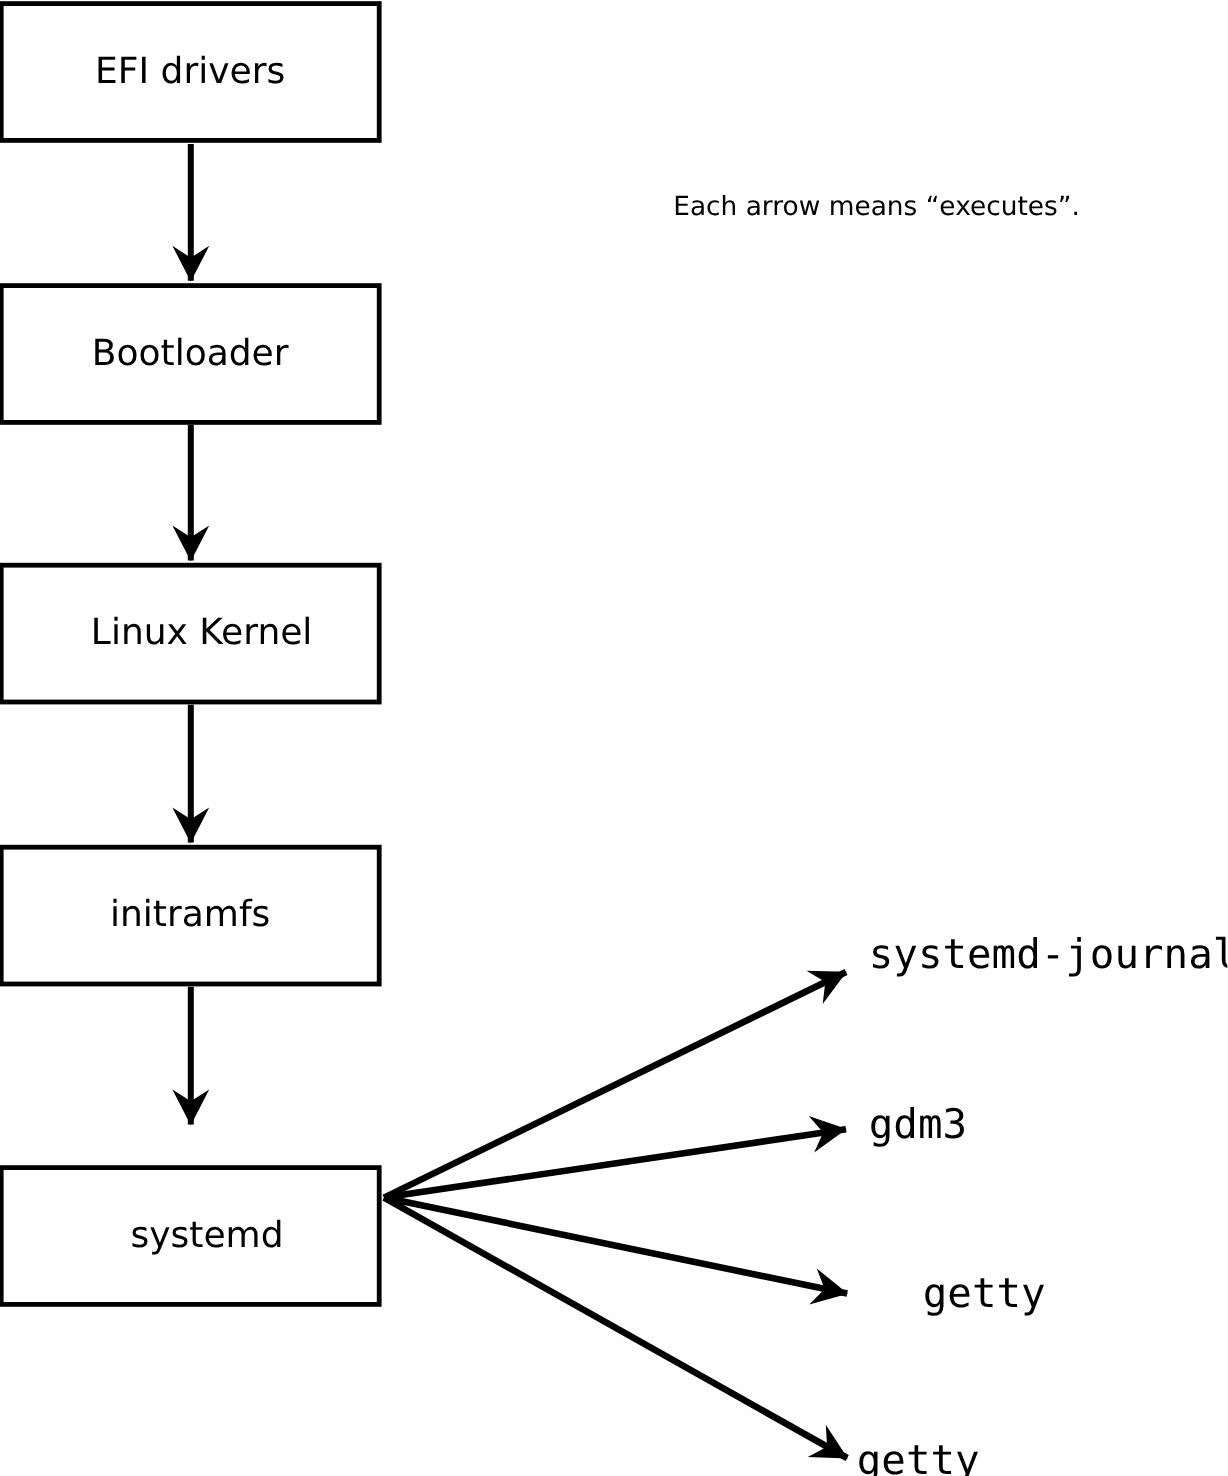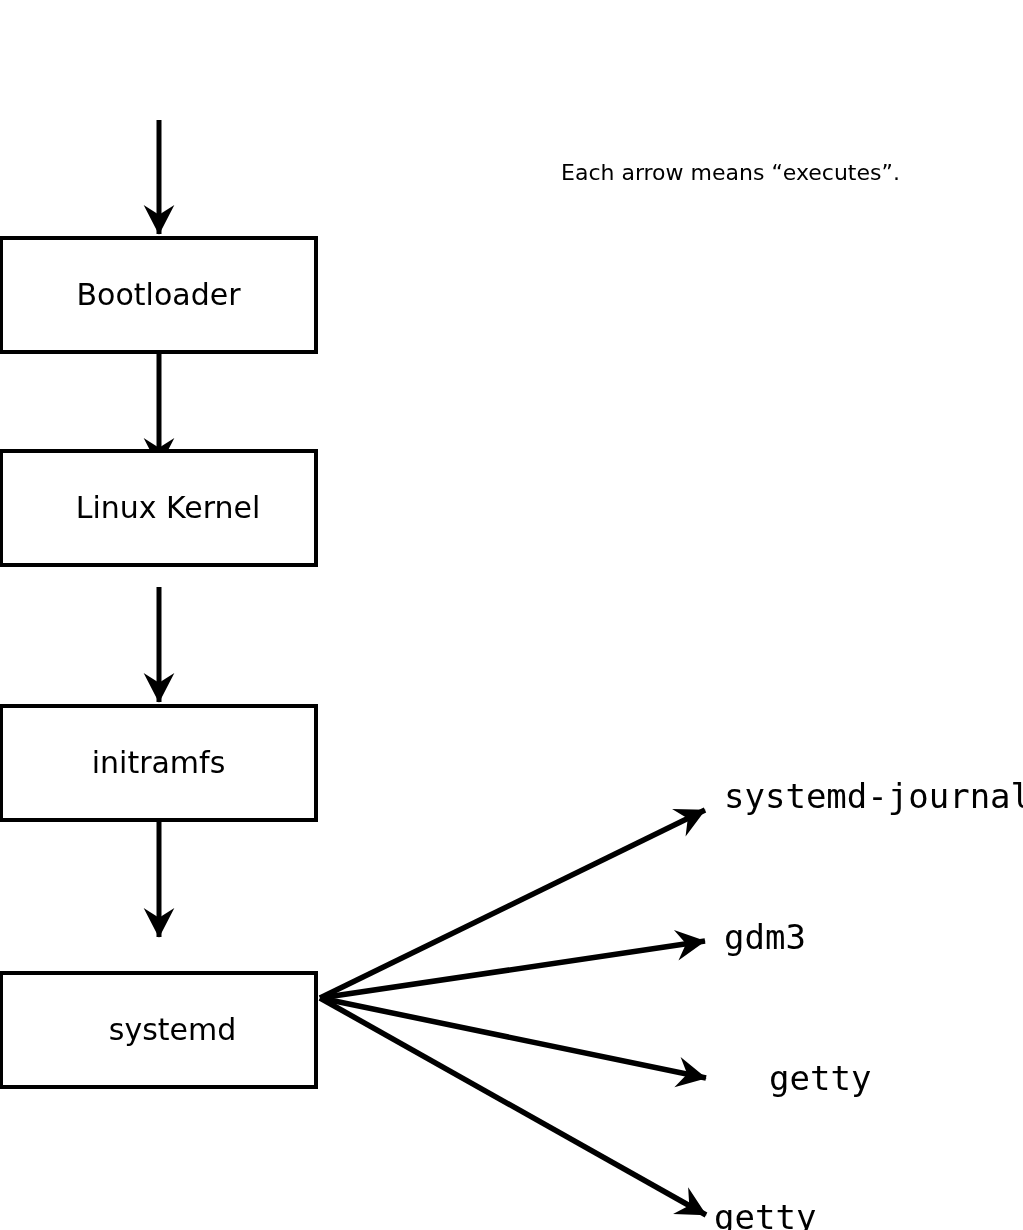--- a/index.html
+++ b/index.html
@@ -28,21 +28,21 @@
     align-items: center;
     justify-content: center;
   }
   .flow-box .box-label {
     font-size: 30px;
     line-height: 1;
     white-space: nowrap;
   }
   #box-efi       { top: 1px;   }
   #box-boot      { top: 236px; text-align: right; }
-  #box-kernel    { top: 449px; padding-left: 19px; }
+  #box-kernel    { top: 469px; padding-left: 19px; }
   #box-initramfs { top: 704px; }
   #box-systemd   { top: 971px; padding-left: 28px; }
 
   #arrow-layer {
     position: absolute;
     left: 0;
     top: 0;
     width: 1023px;
     height: 1230px;
   }
@@ -84,20 +84,23 @@
     <line x1="159" y1="353" x2="159" y2="467" stroke="#000000" stroke-width="5" marker-end="url(#head)"></line>
     <line x1="159" y1="587" x2="159" y2="702" stroke="#000000" stroke-width="5" marker-end="url(#head)"></line>
     <line x1="159" y1="822" x2="159" y2="937" stroke="#000000" stroke-width="5" marker-end="url(#head)"></line>
 
     <line x1="320" y1="998" x2="705" y2="810" stroke="#000000" stroke-width="5.5" marker-end="url(#head)"></line>
     <line x1="320" y1="998" x2="705" y2="941" stroke="#000000" stroke-width="5.5" marker-end="url(#head)"></line>
     <line x1="320" y1="998" x2="706" y2="1078" stroke="#000000" stroke-width="5.5" marker-end="url(#head)"></line>
     <line x1="320" y1="998" x2="706" y2="1215" stroke="#000000" stroke-width="5.5" marker-end="url(#head)"></line>
   </svg>
 
+  <div id="box-efi" class="flow-box">
+    <span class="box-label">EFI drivers</span>
+  </div>
 
   <div id="box-boot" class="flow-box">
     <span class="box-label">Bootloader</span>
   </div>
 
   <div id="box-kernel" class="flow-box">
     <span class="box-label">Linux Kernel</span>
   </div>
 
   <div id="box-initramfs" class="flow-box">

